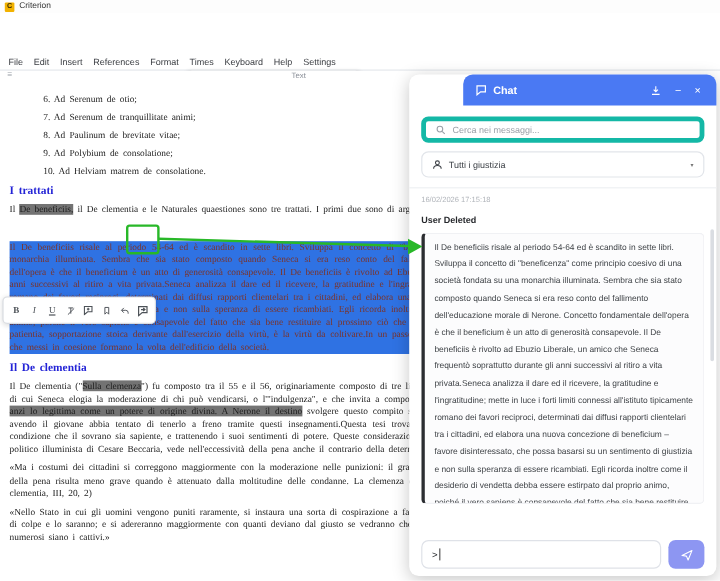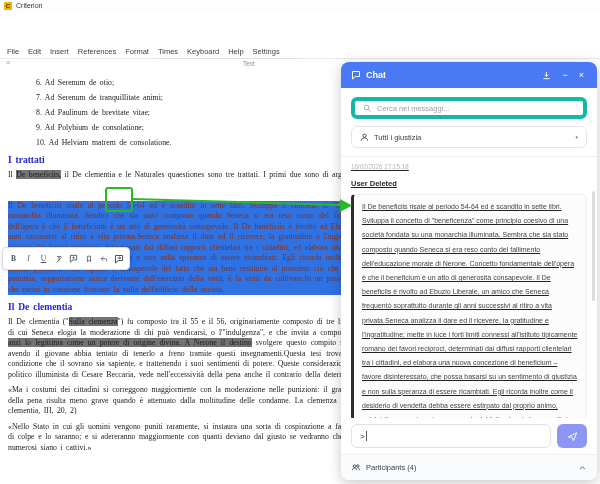--- a/index.html
+++ b/index.html
@@ -54,33 +54,33 @@
   
   .mini-toolbar { position:absolute; left:2px; top:188px; height:23px; background:#fff; border:1px solid #d9dce1;
                   border-radius:4px; box-shadow:0 1px 4px rgba(0,0,0,.12); display:flex; align-items:center;
                   padding:0 4px; gap:2px; z-index:20; color:#4d5258; }
   .mini-toolbar .tb-btn { min-width:13px; }
 
   
   .chat { position:absolute; left:341px; top:62px; width:256px; height:418px; background:#fff; border-radius:8px;
           box-shadow:0 3px 14px rgba(0,0,0,.22); z-index:40; display:flex; flex-direction:column; }
   .chat-head { height:26px; flex:none; background:#4a79f3; border-radius:8px 8px 0 0; display:flex; align-items:center;
-               gap:5px; padding:0 10px; color:#fff; }
+               gap:5px; padding:0 10px; color:#fff;margin-left:45px; }
   .chat-title { font-size:9px; font-weight:bold; }
   .chat-head .spacer { flex:1; }
   .chat-head-btn { color:#fff; font-size:9px; padding:0 3px; display:flex; align-items:center; }
   .chat-search { margin:9px 10px 0; height:22px; flex:none; border:4px solid #14b8a6; border-radius:6px;
                  display:flex; align-items:center; gap:5px; padding:0 8px; color:#9aa0a8; }
   .chat-search input { border:none; outline:none; flex:1; font-size:7.5px; color:#3c4046; background:transparent; }
   .chat-search input::placeholder { color:#9aa0a8; }
   .chat-filters { display:flex; gap:8px; margin:7px 10px 0; flex:none; }
   .chip { flex:1; height:22px; border:1px solid #e2e5ea; border-radius:6px; display:flex; align-items:center; gap:5px;
           padding:0 8px; font-size:7.5px; color:#3c4046; background:#fff; }
   .chip .spacer { flex:1; }
-  .chat-scroll { flex:1; margin-top:8px; border-top:1px solid #eef0f3; padding:6px 10px 0; overflow:hidden; position:relative;text-decoration:underline; }
+  .chat-scroll { flex:1; margin-top:8px; border-top:1px solid #eef0f3; padding:6px 10px 0; overflow:hidden; position:relative; }
   .chat-time { font-size:6.3px; color:#b0b4ba; }
   .chat-sender { font-size:7.5px; font-weight:bold; color:#26282c; margin-top:9px; }
   .chat-quote { margin-top:6px; background:#fcfcfd; border:1px solid #f0f1f4; border-left:3px solid #2b2d31;
                 border-radius:4px; padding:5px 8px; font-size:7px; line-height:14.2px; color:#3f4347;
                 max-height:226px; overflow:hidden; }
   .chat-scrollthumb { position:absolute; right:2px; top:34px; width:3px; height:110px; background:#dadde2; border-radius:2px; }
   .chat-input-row { flex:none; display:flex; gap:6px; padding:6px 10px; align-items:center; }
   .chat-input { flex:1; height:24px; border:1px solid #dfe2e8; border-radius:6px; padding:0 8px; font-size:8px;
                 color:#2b2d31; display:flex; align-items:center; }
   .caret-bar { width:1px; height:10px; background:#555; margin-left:1px; }
@@ -407,32 +407,19 @@
       <span>&gt;</span>
       <span class="caret-bar"></span>
     </div>
     <button class="send-btn">
       <svg width="11" height="11" viewBox="0 0 12 12">
           <path d="M1.5 6.5L10.5 2 7 10.5 5.5 7z" fill="none" stroke="#fff" stroke-width="1" stroke-linejoin="round"></path>
         </svg>
     </button>
   </div>
 
-  <div class="chat-foot">
-    <svg width="10" height="9" viewBox="0 0 10 10" fill="none" stroke="#3c4046">
-        <circle cx="3.5" cy="3.5" r="1.5"></circle>
-        <path d="M1 8c0-1.6 1-2.6 2.5-2.6S6 6.4 6 8"></path>
-        <circle cx="7" cy="3.3" r="1.3"></circle>
-        <path d="M6.8 5.4C8.2 5.5 9 6.5 9 8"></path>
-      </svg>
-    <span>Participants (4)</span>
-    <span class="spacer"></span>
-    <svg width="9" height="8" viewBox="0 0 10 10" fill="none" stroke="#3c4046">
-        <polyline points="2,6.5 5,3.5 8,6.5"></polyline>
-      </svg>
-  </div>
 </div>
 
 <svg class="annot" width="600" height="484" viewBox="0 0 600 484">
   <rect x="106" y="188" width="26" height="23" fill="none" stroke="#28b828" stroke-width="2" rx="2"></rect>
   <line x1="132" y1="199" x2="340" y2="205" stroke="#28b828" stroke-width="2"></line>
   <polygon points="340,199 352,205.5 340,212" fill="#28b828"></polygon>
 </svg>
 
 </body></html>

